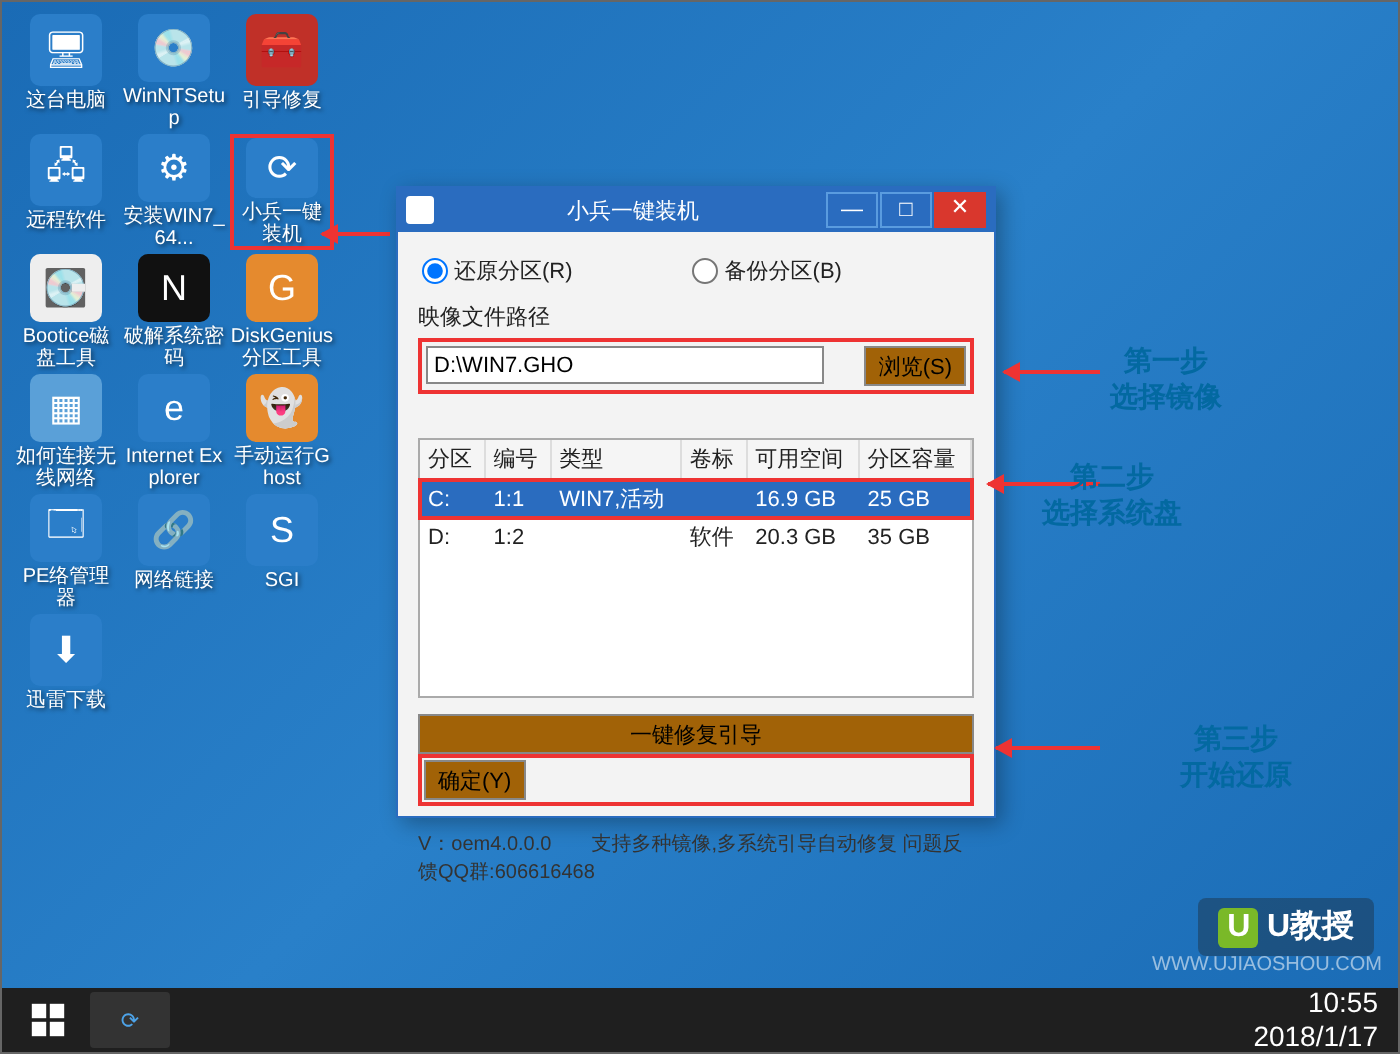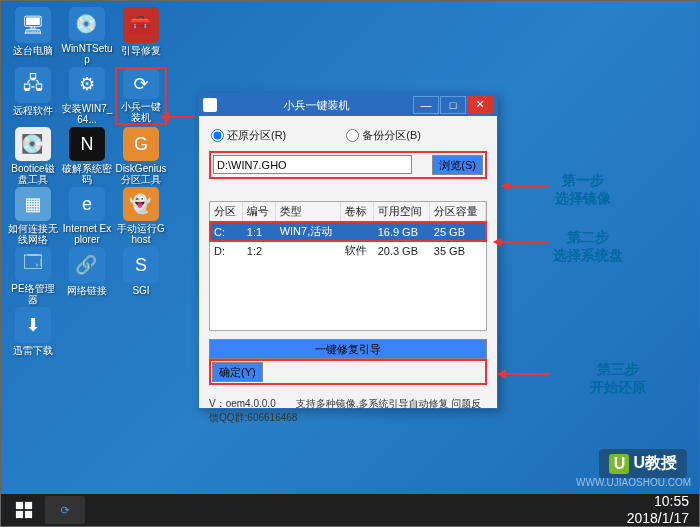--- a/index.html
+++ b/index.html
@@ -51,21 +51,21 @@
 .wbtn.close { background: #d9372d; }
 .win-body { padding: 8px 10px; color: #222; font-size: 11px; }
 .radios { display: flex; gap: 60px; margin: 4px 2px 8px; }
 .radios label { display: flex; align-items: center; gap: 3px; }
 .field-lbl { margin: 4px 0 3px; }
 .path-row { display: flex; gap: 20px; border: 2px solid #e33; padding: 2px; }
 .path-row input {
   flex: 1; height: 19px; border: 1px solid #888; padding: 0 3px; font-size: 11px;
 }
 .btn {
-  height: 20px; padding: 0 6px; border: 1px solid #888; background: #3b82f6;
+  height: 20px; padding: 0 6px; border: 1px solid #888; background: #a16207;
   font-size: 11px; cursor: pointer;
 }
 .tbl-wrap { border: 1px solid #aaa; margin-top: 22px; height: 130px; background: #fff; }
 .tbl { width: 100%; border-collapse: collapse; font-size: 11px; }
 .tbl th {
   background: #f5f5f5; border-right: 1px solid #ddd; border-bottom: 1px solid #ccc;
   font-weight: normal; text-align: left; padding: 2px 4px; height: 18px;
 }
 .tbl td { padding: 2px 4px; border-right: 1px solid transparent; height: 16px; }
 .tbl tr.selected { background: #2a6cbf; color: #fff; }
@@ -154,20 +154,21 @@
       <div class="radios">
         <label>
           <input type="radio" checked="" style="">
           <span>还原分区(R)</span>
         </label>
         <label>
           <input type="radio" style="">
           <span>备份分区(B)</span>
         </label>
       </div>
+      <div class="field-lbl">映像文件路径</div>
       <div class="path-row">
         <input type="text" value="D:\WIN7.GHO" style="">
         <button class="btn">浏览(S)</button>
       </div>
 
       <div class="tbl-wrap">
         <table class="tbl">
           <thead>
               <tr>
             <th>分区</th>
@@ -207,21 +208,21 @@
     <div class="statusbar">V：oem4.0.0.0　　支持多种镜像,多系统引导自动修复 问题反馈QQ群:606616468</div>
   </div>
 
   <div class="arrow left" style="left:501px; top:184px; width:48px;"></div>
   <div class="step-label" style="left:554px; top:170px;">
     <div>第一步</div>
     <div>选择镜像</div>
   </div>
 
   <div class="arrow left" style="left:493px; top:240px; width:56px;"></div>
-  <div class="step-label" style="left:552px; top:228px;font-family:Liberation Mono, monospace;">
+  <div class="step-label" style="left:520px; top:228px;">
     <div>第二步</div>
     <div>选择系统盘</div>
   </div>
 
   <div class="arrow left" style="left:497px; top:372px; width:52px;"></div>
   <div class="step-label" style="left:553px; top:359px;margin-left:36px;">
     <div>第三步</div>
     <div>开始还原</div>
   </div>
 

